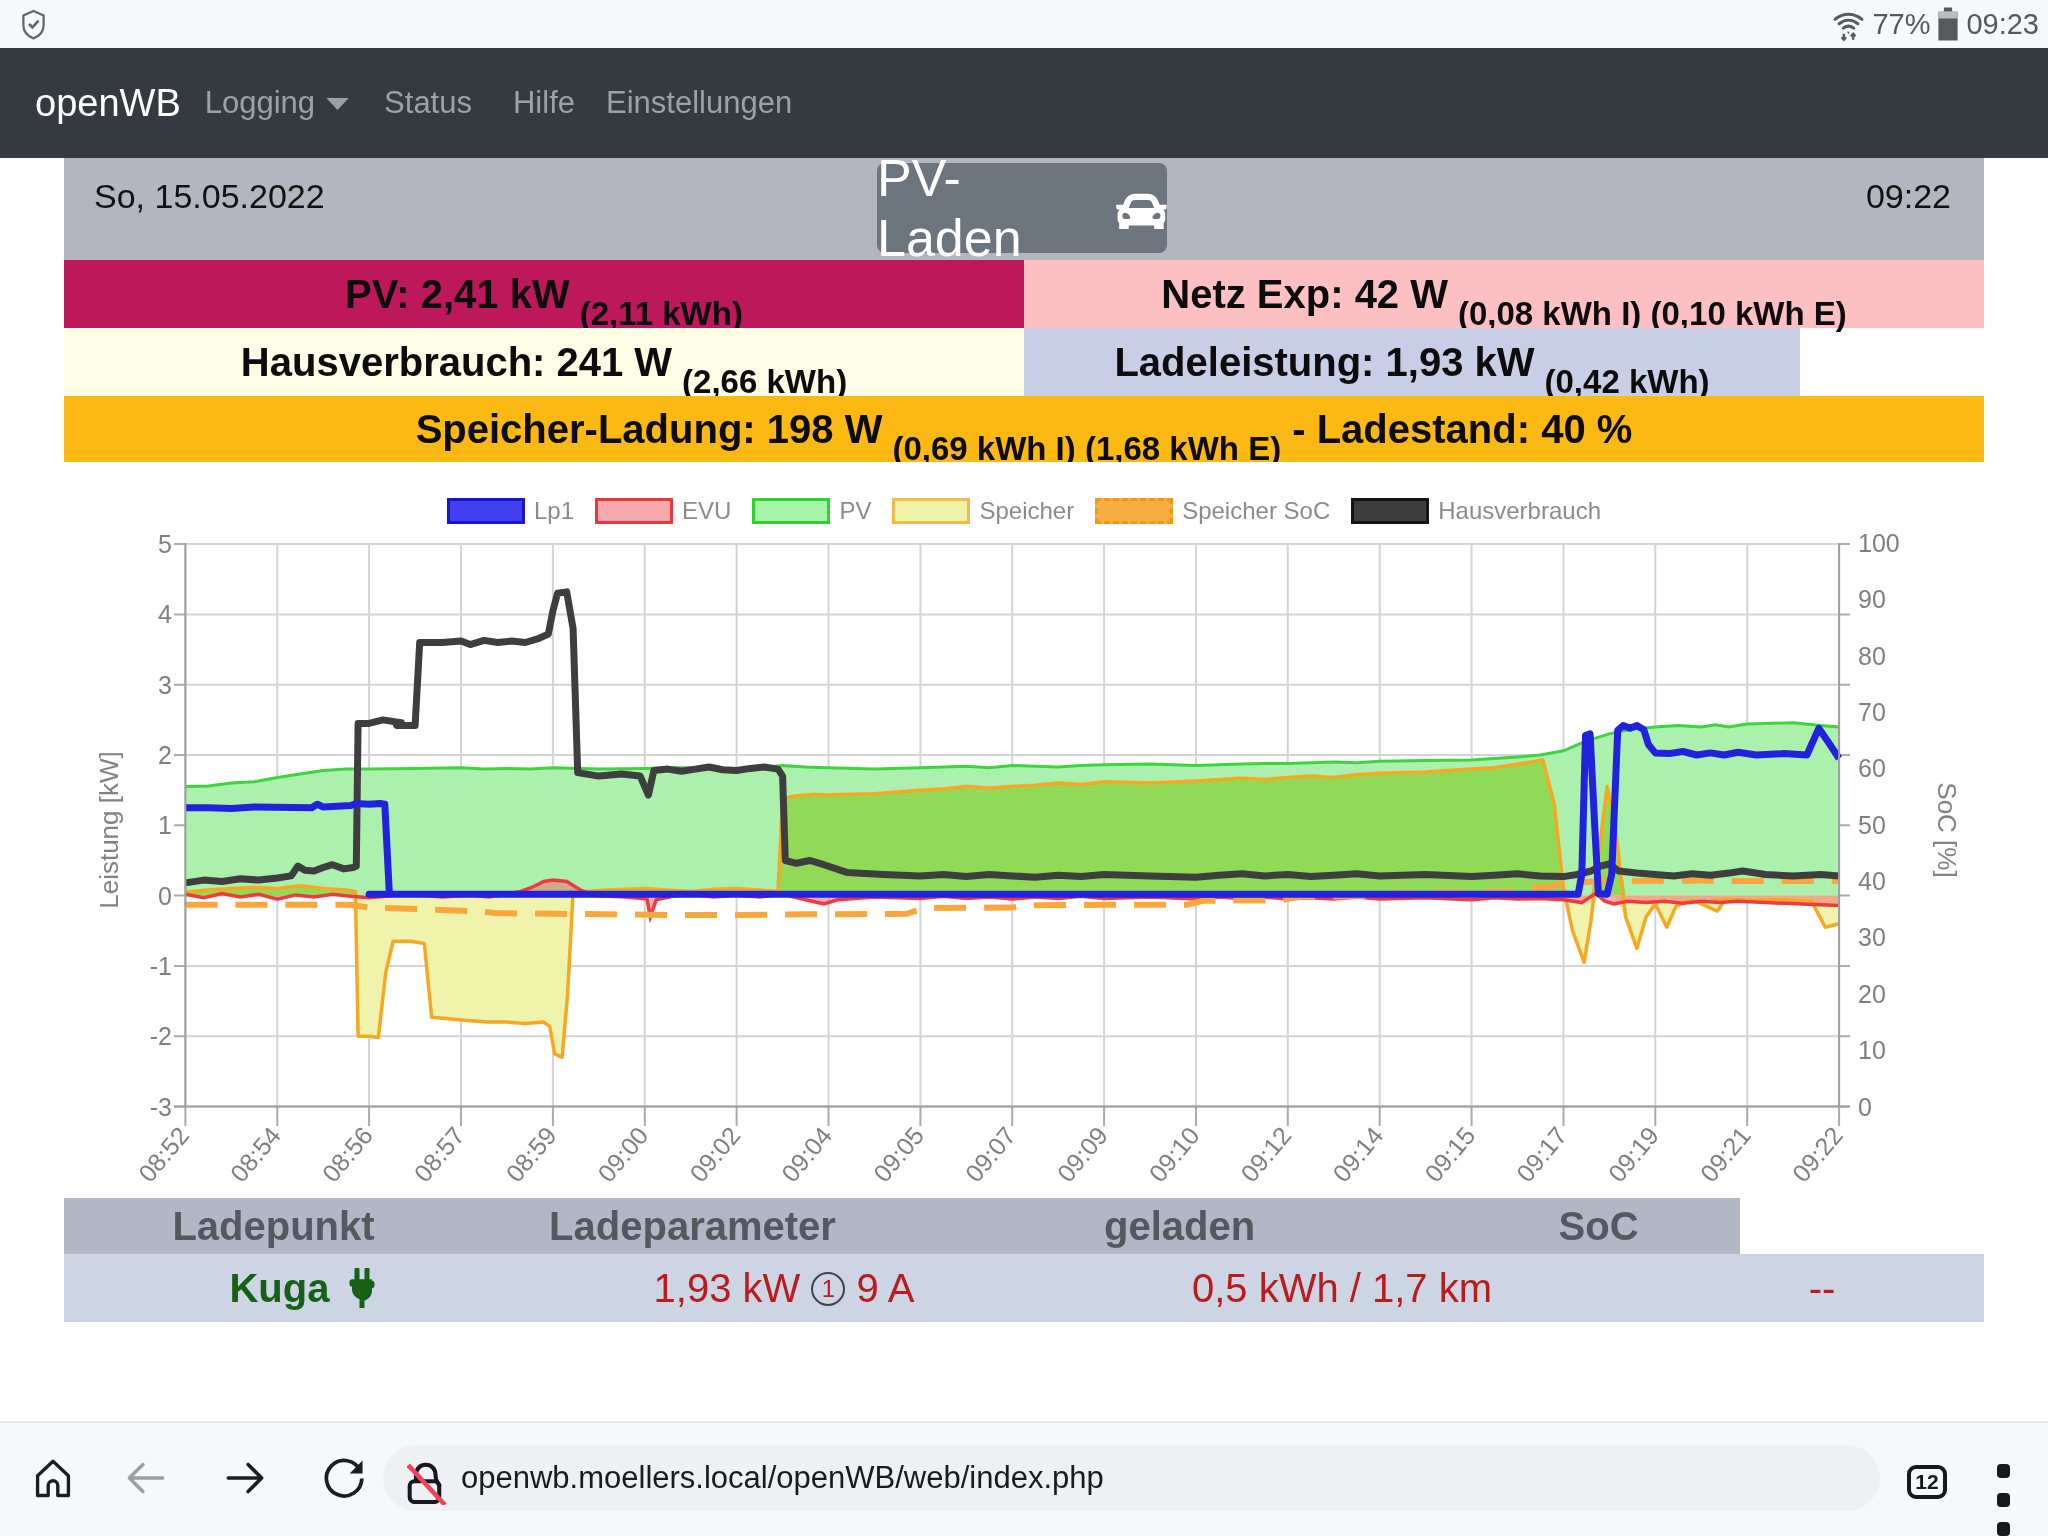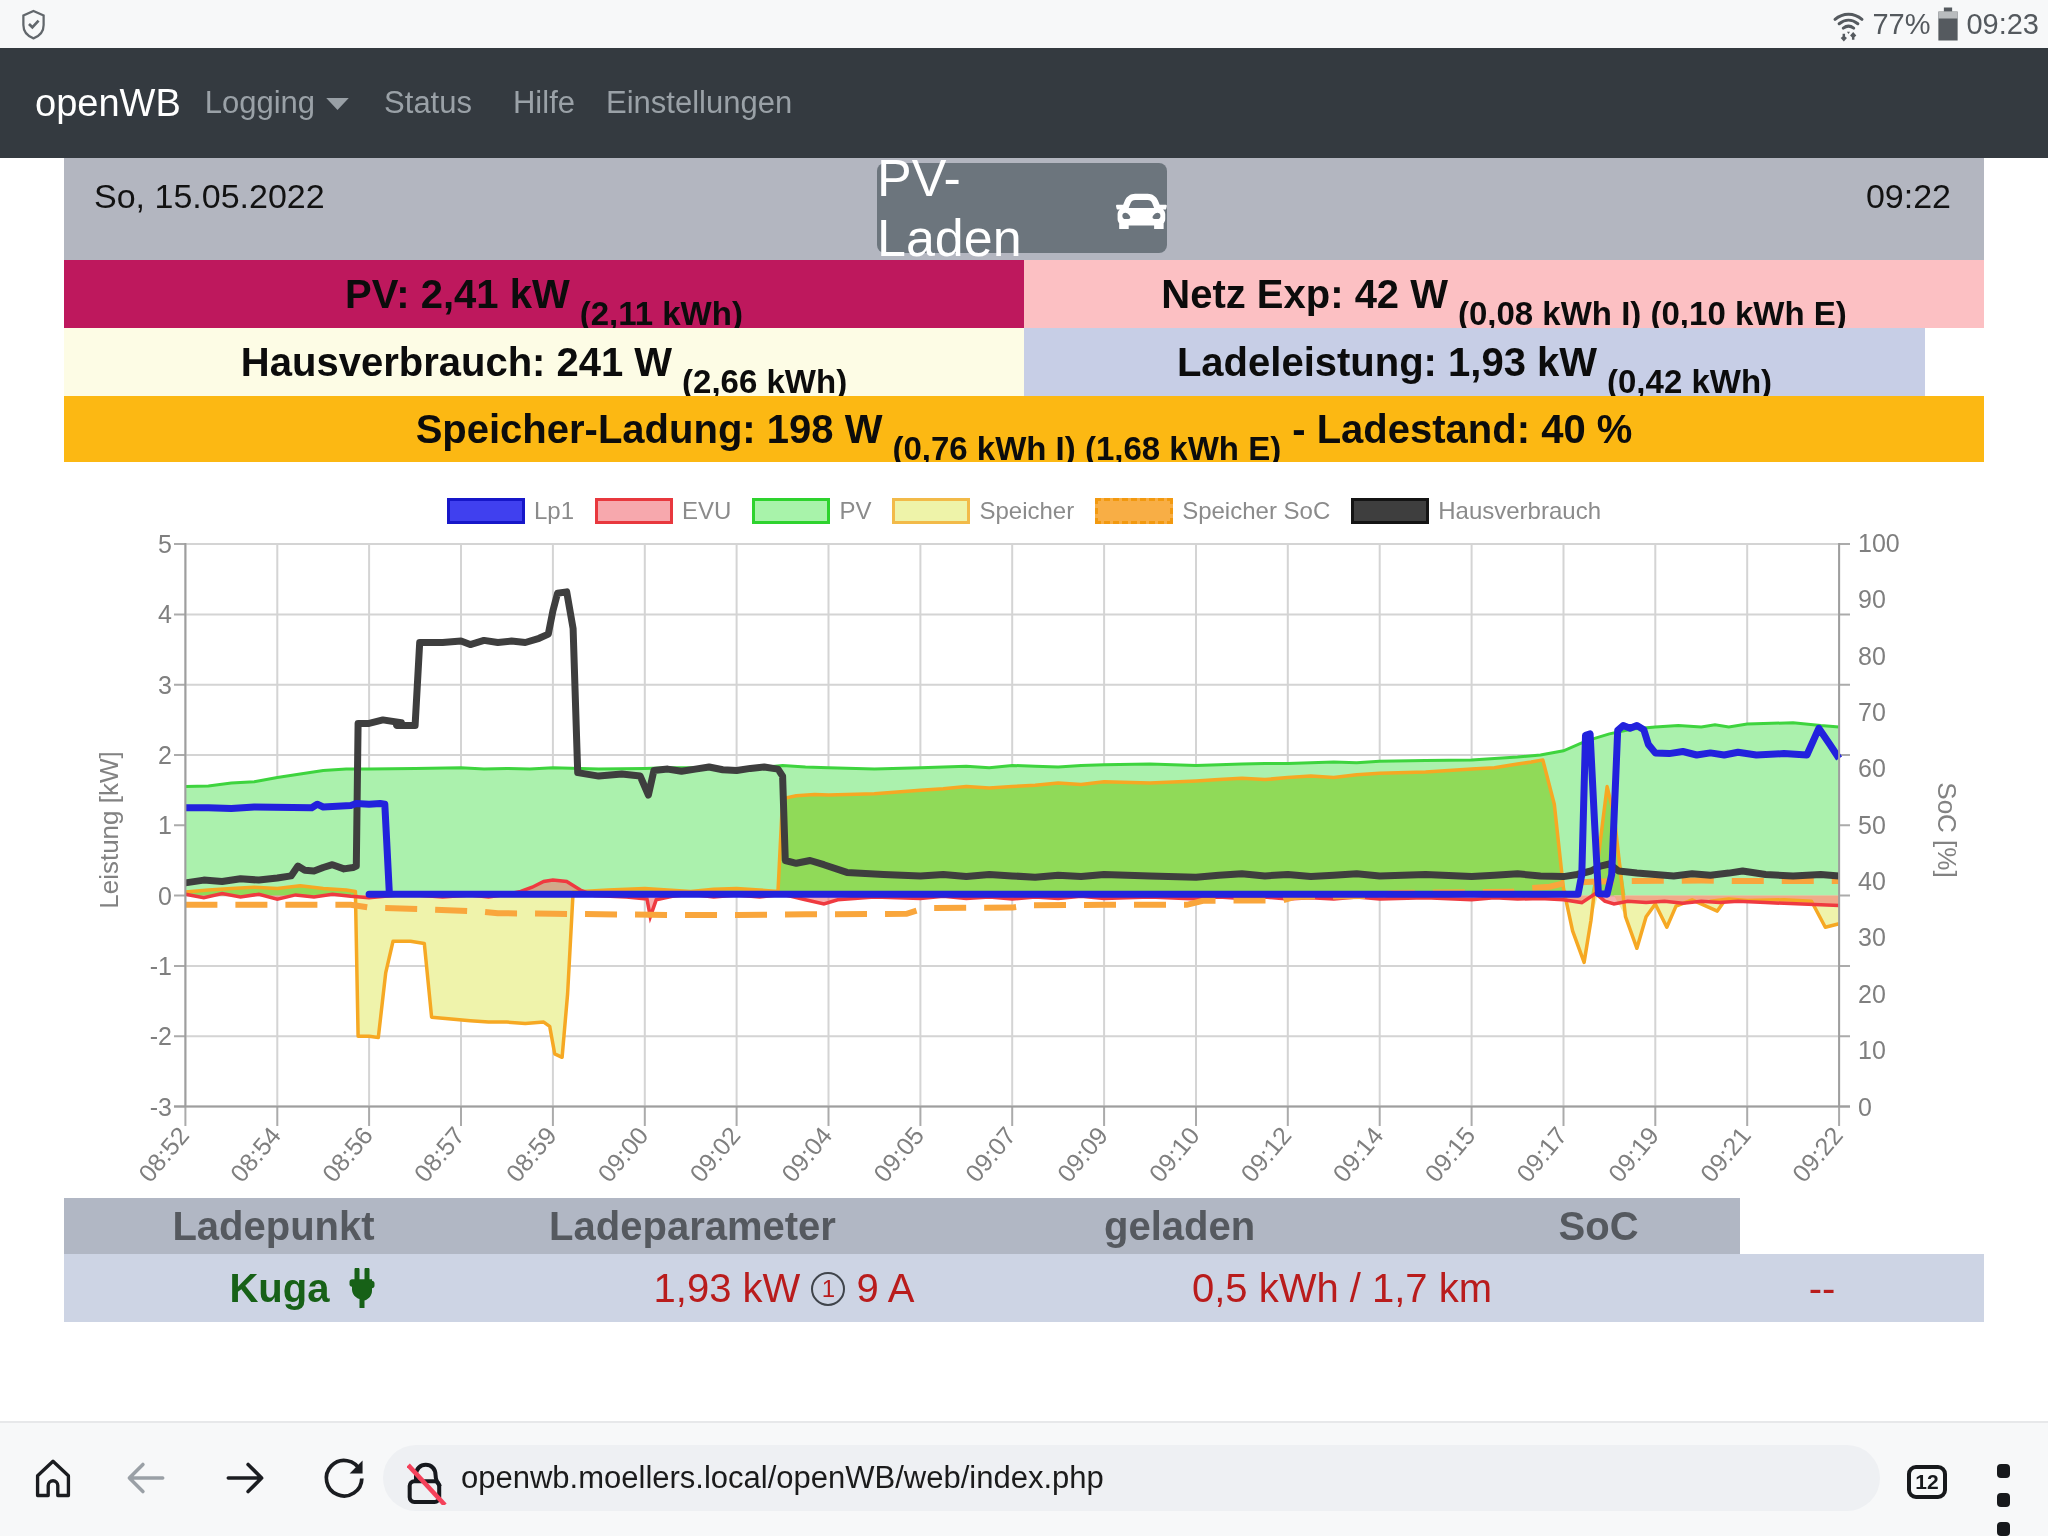--- a/index.html
+++ b/index.html
@@ -84,24 +84,24 @@
     </svg>
   </div>
 </div>
 
 <div class="row" style="top:260px">
   <div class="cell" style="width:960px;background:#be185d">PV: 2,41 kW<span class="sm">(2,11 kWh)</span></div>
   <div class="cell" style="width:960px;background:#fcc0c3">Netz Exp: 42 W<span class="sm">(0,08 kWh I) (0,10 kWh E)</span></div>
 </div>
 <div class="row" style="top:328px">
   <div class="cell" style="width:960px;background:#fdfce5">Hausverbrauch: 241 W<span class="sm">(2,66 kWh)</span></div>
-  <div class="cell" style="width:901px;background:#c7cee6">Ladeleistung: 1,93 kW<span class="sm">(0,42 kWh)</span></div>
+  <div class="cell" style="width:776px;background:#c7cee6">Ladeleistung: 1,93 kW<span class="sm">(0,42 kWh)</span></div>
 </div>
 <div class="row" style="top:396px;height:66px">
-  <div class="cell" style="width:1920px;background:#fcb813">Speicher-Ladung: 198 W<span class="sm">(0,76 kWh I) (1,68 kWh E)</span>&nbsp;- Ladestand: 40 %</div>
+  <div class="cell" style="width:1920px;background:#fcb813">Speicher-Ladung: 198 W<span class="sm">(0,69 kWh I) (1,68 kWh E)</span>&nbsp;- Ladestand: 40 %</div>
 </div>
 <svg class="chart" width="2048" height="740" viewBox="0 0 2048 740">
     <rect x="0" y="0" width="2048" height="740" fill="#fff"></rect>
     <path d="M185.4 81 L185.4 644.5 M277.3 81 L277.3 644.5 M369.1 81 L369.1 644.5 M461.0 81 L461.0 644.5 M552.9 81 L552.9 644.5 M644.8 81 L644.8 644.5 M736.6 81 L736.6 644.5 M828.5 81 L828.5 644.5 M920.4 81 L920.4 644.5 M1012.2 81 L1012.2 644.5 M1104.1 81 L1104.1 644.5 M1196.0 81 L1196.0 644.5 M1287.8 81 L1287.8 644.5 M1379.7 81 L1379.7 644.5 M1471.6 81 L1471.6 644.5 M1563.5 81 L1563.5 644.5 M1655.3 81 L1655.3 644.5 M1747.2 81 L1747.2 644.5 M1839.1 81 L1839.1 644.5 M185.4 82.1 L1839.1 82.1 M185.4 152.4 L1839.1 152.4 M185.4 222.7 L1839.1 222.7 M185.4 293.0 L1839.1 293.0 M185.4 363.3 L1839.1 363.3 M185.4 433.6 L1839.1 433.6 M185.4 503.9 L1839.1 503.9 M185.4 574.2 L1839.1 574.2 M185.4 644.5 L1839.1 644.5" stroke="#d4d4d4" stroke-width="2" fill="none"></path>
     <path d="M185.4 644.5 L185.4 664 M277.3 644.5 L277.3 664 M369.1 644.5 L369.1 664 M461.0 644.5 L461.0 664 M552.9 644.5 L552.9 664 M644.8 644.5 L644.8 664 M736.6 644.5 L736.6 664 M828.5 644.5 L828.5 664 M920.4 644.5 L920.4 664 M1012.2 644.5 L1012.2 664 M1104.1 644.5 L1104.1 664 M1196.0 644.5 L1196.0 664 M1287.8 644.5 L1287.8 664 M1379.7 644.5 L1379.7 664 M1471.6 644.5 L1471.6 664 M1563.5 644.5 L1563.5 664 M1655.3 644.5 L1655.3 664 M1747.2 644.5 L1747.2 664 M1839.1 644.5 L1839.1 664 M174 82.1 L185.4 82.1 M1839.1 82.1 L1850 82.1 M174 152.4 L185.4 152.4 M1839.1 152.4 L1850 152.4 M174 222.7 L185.4 222.7 M1839.1 222.7 L1850 222.7 M174 293.0 L185.4 293.0 M1839.1 293.0 L1850 293.0 M174 363.3 L185.4 363.3 M1839.1 363.3 L1850 363.3 M174 433.6 L185.4 433.6 M1839.1 433.6 L1850 433.6 M174 503.9 L185.4 503.9 M1839.1 503.9 L1850 503.9 M174 574.2 L185.4 574.2 M1839.1 574.2 L1850 574.2 M174 644.5 L185.4 644.5 M1839.1 644.5 L1850 644.5" stroke="#ababab" stroke-width="2" fill="none"></path>
     <path d="M185.4 324.6 L208.4 323.9 L231.3 321.1 L254.3 319.7 L277.3 315.5 L300.2 312.0 L323.2 308.5 L346.2 307.1 L369.1 307.1 L415.1 306.4 L461.0 305.7 L484.0 307.1 L506.9 306.4 L529.9 307.1 L552.9 305.7 L598.8 307.1 L644.8 306.4 L667.7 305.7 L690.7 305.7 L713.7 306.4 L736.6 307.1 L759.6 305.7 L782.6 303.5 L805.5 305.0 L828.5 305.7 L874.4 307.1 L920.4 305.7 L943.3 305.0 L966.3 304.2 L989.3 305.7 L1012.2 303.5 L1035.2 304.2 L1058.2 305.0 L1081.1 303.5 L1104.1 302.8 L1150.0 302.1 L1196.0 303.5 L1218.9 302.8 L1241.9 302.1 L1264.9 301.4 L1287.8 301.4 L1310.8 300.7 L1333.8 300.0 L1356.7 300.7 L1379.7 299.3 L1425.6 298.6 L1471.6 297.9 L1494.5 296.5 L1517.5 295.1 L1540.5 293.0 L1563.5 288.8 L1586.4 278.9 L1609.4 271.9 L1632.4 267.0 L1655.3 264.9 L1678.3 263.5 L1701.3 264.9 L1715.0 262.8 L1728.8 264.9 L1747.2 262.1 L1793.1 260.7 L1820.7 263.5 L1839.1 264.9 L1839.1 433.6 L185.4 433.6 Z" fill="#abf1ad" stroke="none"></path>
     <path d="M185.4 430.1 L208.4 428.0 L231.3 426.6 L254.3 425.2 L277.3 426.6 L300.2 423.8 L323.2 426.6 L346.2 428.0 L355.4 429.4 L358.1 433.6 L369.1 433.6 L378.3 433.6 L385.7 433.6 L393.0 433.6 L410.5 433.6 L424.3 433.6 L431.6 433.6 L470.2 433.6 L488.6 433.6 L506.9 433.6 L525.3 433.6 L543.7 433.6 L549.7 433.6 L554.7 433.6 L562.1 433.6 L567.6 433.6 L573.1 430.1 L608.0 428.0 L644.8 426.6 L667.7 428.0 L690.7 429.4 L713.7 427.3 L736.6 426.6 L759.6 428.0 L778.0 429.4 L782.6 336.6 L796.3 333.8 L814.7 332.4 L828.5 333.1 L874.4 331.7 L920.4 328.2 L943.3 326.7 L966.3 324.6 L989.3 326.0 L1012.2 324.6 L1035.2 323.2 L1058.2 321.1 L1081.1 322.5 L1104.1 319.7 L1150.0 321.1 L1196.0 319.0 L1218.9 317.6 L1241.9 316.2 L1264.9 317.6 L1287.8 315.5 L1310.8 314.1 L1333.8 315.5 L1356.7 312.7 L1379.7 311.3 L1425.6 309.9 L1471.6 307.1 L1494.5 305.7 L1517.5 302.1 L1531.3 300.0 L1542.8 297.9 L1554.3 342.2 L1563.5 426.6 L1572.6 433.6 L1584.1 433.6 L1591.0 433.6 L1597.9 398.5 L1607.1 324.6 L1614.0 352.8 L1625.5 433.6 L1636.9 433.6 L1646.1 433.6 L1655.3 433.6 L1666.8 433.6 L1676.0 433.6 L1692.1 433.6 L1717.3 433.6 L1724.2 433.6 L1710.4 433.6 L1728.8 433.6 L1747.2 433.6 L1783.9 433.6 L1811.5 433.6 L1825.3 433.6 L1839.1 433.6 L1839.1 433.6 L185.4 433.6 Z" fill="#90da58" stroke="none"></path>
     <path d="M185.4 433.6 L208.4 433.6 L231.3 433.6 L254.3 433.6 L277.3 433.6 L300.2 433.6 L323.2 433.6 L346.2 433.6 L355.4 433.6 L358.1 574.2 L369.1 574.2 L378.3 575.6 L385.7 510.9 L393.0 479.3 L410.5 479.3 L424.3 481.4 L431.6 555.2 L470.2 558.7 L488.6 560.1 L506.9 560.1 L525.3 561.5 L543.7 560.1 L549.7 564.4 L554.7 591.8 L562.1 595.3 L567.6 532.0 L573.1 433.6 L608.0 433.6 L644.8 433.6 L667.7 433.6 L690.7 433.6 L713.7 433.6 L736.6 433.6 L759.6 433.6 L778.0 433.6 L782.6 433.6 L796.3 433.6 L814.7 433.6 L828.5 433.6 L874.4 433.6 L920.4 433.6 L943.3 433.6 L966.3 433.6 L989.3 433.6 L1012.2 433.6 L1035.2 433.6 L1058.2 433.6 L1081.1 433.6 L1104.1 433.6 L1150.0 433.6 L1196.0 433.6 L1218.9 433.6 L1241.9 433.6 L1264.9 433.6 L1287.8 433.6 L1310.8 433.6 L1333.8 433.6 L1356.7 433.6 L1379.7 433.6 L1425.6 433.6 L1471.6 433.6 L1494.5 433.6 L1517.5 433.6 L1531.3 433.6 L1542.8 433.6 L1554.3 433.6 L1563.5 433.6 L1572.6 468.8 L1584.1 500.4 L1591.0 458.2 L1597.9 433.6 L1607.1 433.6 L1614.0 433.6 L1625.5 454.7 L1636.9 486.3 L1646.1 454.7 L1655.3 442.0 L1666.8 465.2 L1676.0 444.1 L1692.1 437.8 L1717.3 449.1 L1724.2 439.2 L1710.4 439.2 L1728.8 437.1 L1747.2 438.5 L1783.9 437.8 L1811.5 439.2 L1825.3 465.2 L1839.1 461.7 L1839.1 433.6 L185.4 433.6 Z" fill="#eff3ab" stroke="none"></path>
     <path d="M185.4 432.2 L203.8 435.7 L222.1 431.5 L240.5 435.0 L258.9 432.2 L277.3 437.1 L295.6 432.9 L314.0 435.0 L332.4 432.2 L350.8 434.3 L369.1 435.7 L405.9 432.2 L442.6 435.0 L470.2 432.9 L488.6 435.0 L506.9 432.2 L520.7 429.4 L532.2 425.2 L543.7 419.5 L552.9 418.1 L566.7 419.5 L580.4 428.0 L594.2 433.6 L626.4 435.0 L647.0 437.1 L650.3 454.7 L656.2 437.8 L672.3 434.3 L690.7 432.2 L713.7 435.0 L736.6 432.9 L759.6 435.0 L782.6 432.2 L805.5 437.8 L823.9 442.0 L837.7 437.8 L874.4 435.0 L920.4 436.4 L943.3 434.3 L966.3 436.4 L989.3 435.0 L1012.2 437.1 L1035.2 435.0 L1058.2 436.4 L1081.1 434.3 L1104.1 436.4 L1150.0 435.0 L1196.0 437.1 L1218.9 435.0 L1241.9 436.4 L1264.9 435.0 L1287.8 437.1 L1310.8 435.7 L1333.8 437.1 L1356.7 435.0 L1379.7 437.1 L1425.6 435.7 L1471.6 437.8 L1494.5 435.7 L1517.5 437.1 L1540.5 436.4 L1563.5 437.8 L1581.8 440.6 L1595.6 431.5 L1604.8 439.2 L1614.0 442.0 L1627.8 439.2 L1646.1 440.6 L1664.5 439.2 L1682.9 441.3 L1701.3 439.2 L1719.6 440.6 L1738.0 439.2 L1765.6 440.6 L1802.3 442.0 L1839.1 443.4 L1839.1 433.6 L185.4 433.6 Z" fill="rgba(240,110,110,0.55)" stroke="none"></path>
     <path d="M185.4 324.6 L208.4 323.9 L231.3 321.1 L254.3 319.7 L277.3 315.5 L300.2 312.0 L323.2 308.5 L346.2 307.1 L369.1 307.1 L415.1 306.4 L461.0 305.7 L484.0 307.1 L506.9 306.4 L529.9 307.1 L552.9 305.7 L598.8 307.1 L644.8 306.4 L667.7 305.7 L690.7 305.7 L713.7 306.4 L736.6 307.1 L759.6 305.7 L782.6 303.5 L805.5 305.0 L828.5 305.7 L874.4 307.1 L920.4 305.7 L943.3 305.0 L966.3 304.2 L989.3 305.7 L1012.2 303.5 L1035.2 304.2 L1058.2 305.0 L1081.1 303.5 L1104.1 302.8 L1150.0 302.1 L1196.0 303.5 L1218.9 302.8 L1241.9 302.1 L1264.9 301.4 L1287.8 301.4 L1310.8 300.7 L1333.8 300.0 L1356.7 300.7 L1379.7 299.3 L1425.6 298.6 L1471.6 297.9 L1494.5 296.5 L1517.5 295.1 L1540.5 293.0 L1563.5 288.8 L1586.4 278.9 L1609.4 271.9 L1632.4 267.0 L1655.3 264.9 L1678.3 263.5 L1701.3 264.9 L1715.0 262.8 L1728.8 264.9 L1747.2 262.1 L1793.1 260.7 L1820.7 263.5 L1839.1 264.9" fill="none" stroke="#3ed43e" stroke-width="3"></path>

